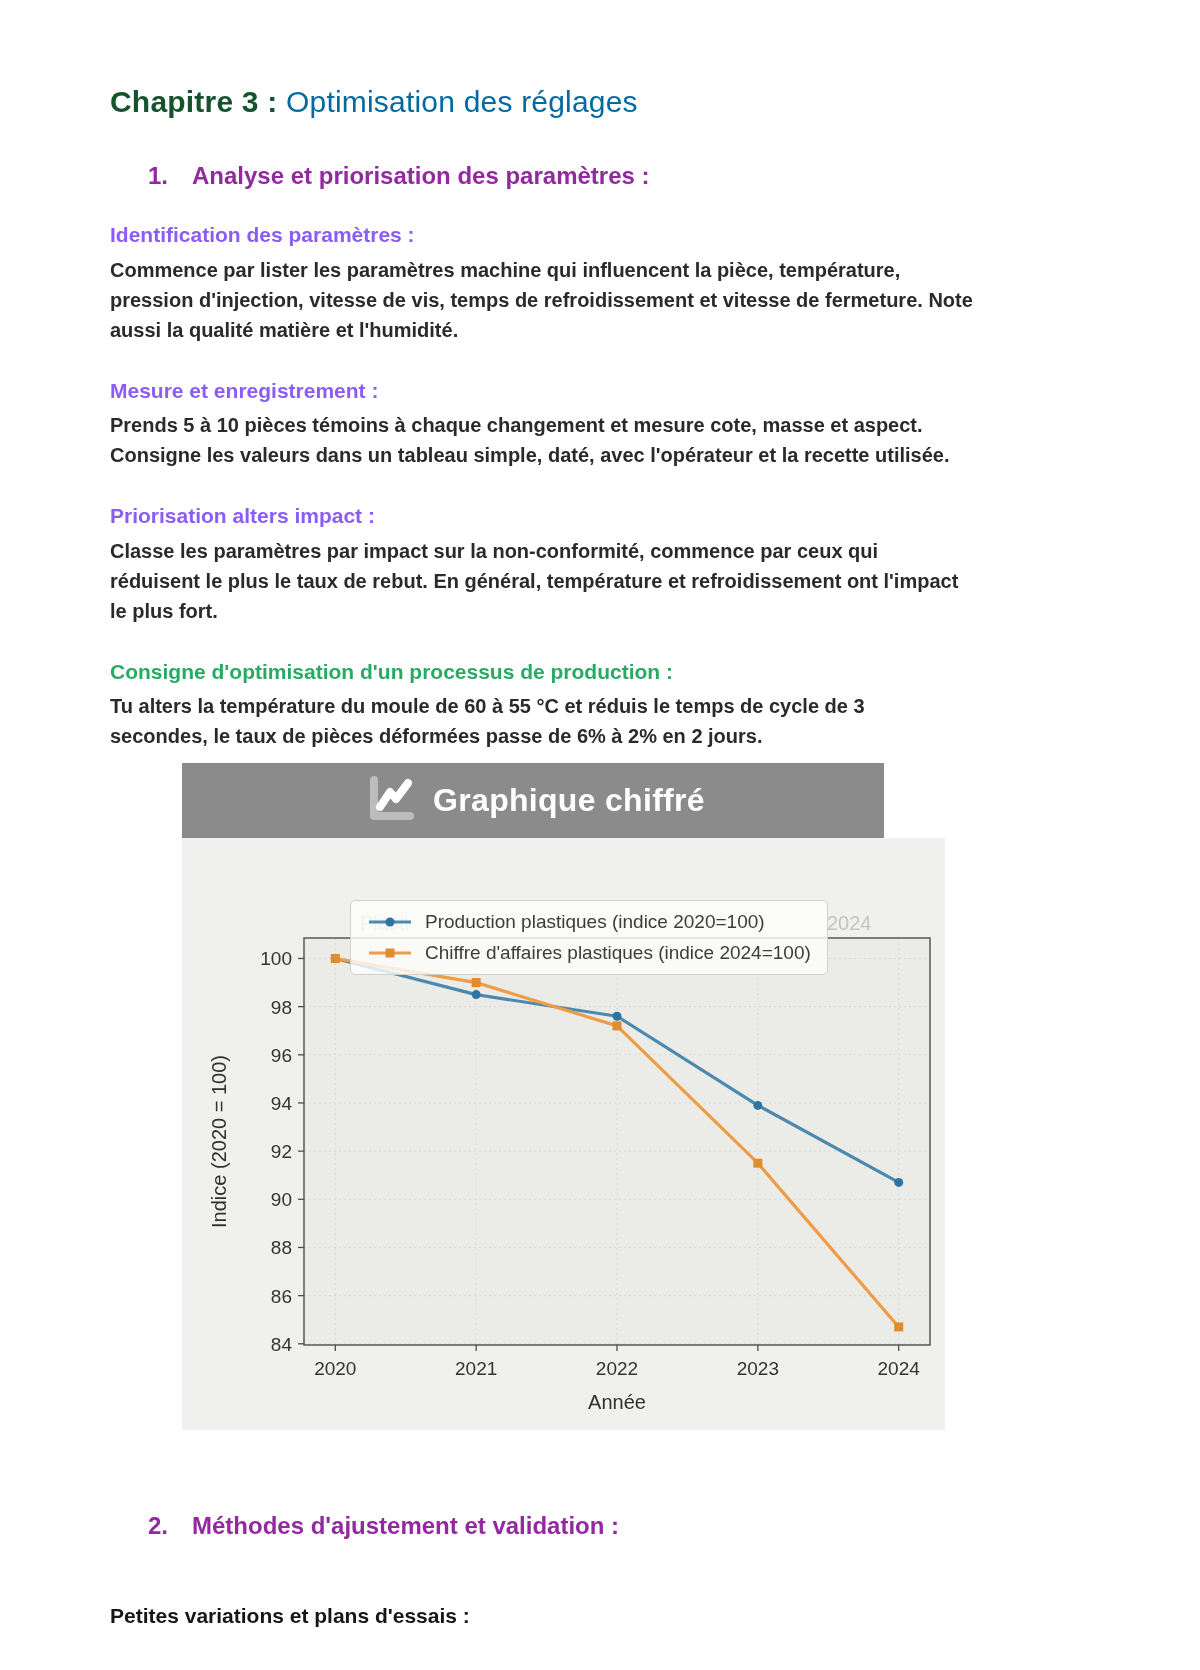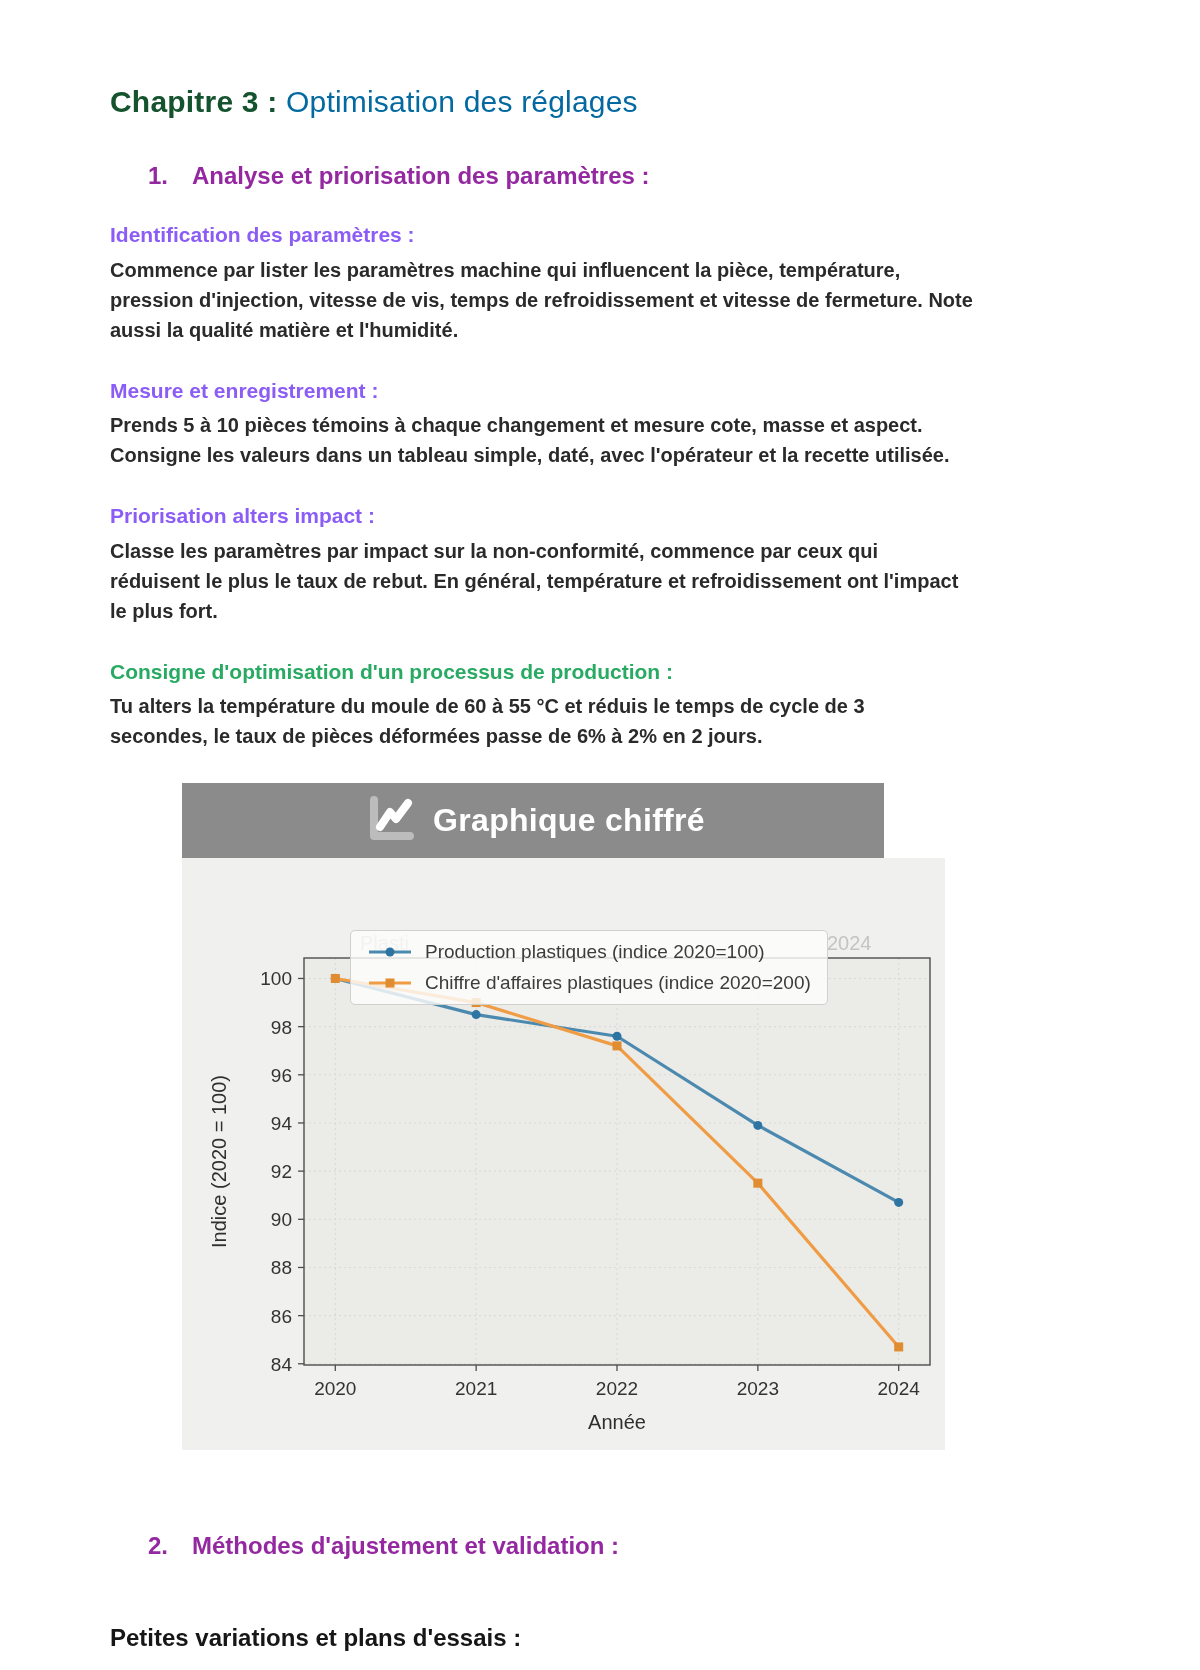--- a/index.html
+++ b/index.html
@@ -20,51 +20,51 @@
     font-size:24px;font-weight:700;color:#9428a0;line-height:1.15;
   }
   .section-heading .num{min-width:24px;}
 
   .block{margin-top:30px;}
   .block h3{margin:0 0 4px 0;font-size:21px;line-height:1.5;font-weight:700;color:#8b5cf6;}
   .block h3.green{color:#29aa63;}
   .block p{margin:0;font-size:20px;line-height:1.5;color:#2a2a2a;white-space:pre-line;max-width:990px;font-weight:bold;}
 
   
-  .chart-card{margin:32px 0 0 72px;width:702px;}
+  .chart-card{margin:12px 0 0 72px;width:702px;}
   .chart-header{
     height:75px;background:#8b8b8b;display:flex;align-items:center;justify-content:center;gap:16px;
   }
   .chart-header .title{color:#ffffff;font-size:32px;font-weight:700;letter-spacing:.3px;}
   .chart-body{position:relative;width:763px;height:592px;background:#f0f0ee;}
 
   .ghost{position:absolute;top:74px;font-size:20px;color:#c4c4c0;z-index:1;}
   .ghost.g-left{left:178px;}
   .ghost.g-right{left:645px;}
 
   .legend{
-    position:absolute;left:168px;top:72px;z-index:2;
+    position:absolute;left:168px;top:62px;z-index:2;
     background:rgba(253,253,251,0.82);
     border:1px solid #d0d0cc;border-radius:5px;
     padding:10px 16px;display:flex;flex-direction:column;gap:9px;
   }
   .legend-row{display:flex;align-items:center;gap:12px;}
   .legend-label{font-size:19px;color:#3c3c3c;white-space:nowrap;}
 
   #plot-svg{position:absolute;left:0;top:0;z-index:0;}
   #plot-svg .grid{stroke:#d9d9d5;stroke-width:1.1;stroke-dasharray:2 3;}
   #plot-svg .spine{stroke:#4d4d4d;stroke-width:1.4;fill:none;}
   #plot-svg .tick{stroke:#4d4d4d;stroke-width:1.3;}
   #plot-svg text{font-family:"Liberation Sans","DejaVu Sans",sans-serif;}
   #plot-svg .ylab{font-size:19px;fill:#333333;text-anchor:end;}
   #plot-svg .xlab{font-size:19px;fill:#333333;text-anchor:middle;}
   #plot-svg .axis-title{font-size:20px;fill:#2f2f2f;text-anchor:middle;}
 
   .bottom-gap{margin-top:82px;}
-  .footer-head{margin:64px 0 0 0;font-size:24px;font-weight:700;color:#161616;}
+  .footer-head{margin:64px 0 0 0;font-size:21px;font-weight:700;color:#161616;}
 </style>
 </head>
 <body>
 
 <div class="page">
 
   <h1><span class="t-bold">Chapitre 3 :</span><span class="t-light"> Optimisation des réglages</span></h1>
 
   <div class="section-heading">
     <span class="num">1.</span>
@@ -177,21 +177,21 @@
               <line x1="2" y1="10" x2="44" y2="10" stroke="#4c89af" stroke-width="3.2"></line>
               <circle cx="23" cy="10" r="4.5" fill="#2e74a3"></circle>
             </svg>
             <span class="legend-label">Production plastiques (indice 2020=100)</span>
           </div>
           <div class="legend-row">
             <svg width="46" height="20">
               <line x1="2" y1="10" x2="44" y2="10" stroke="#f09c45" stroke-width="3.2"></line>
               <rect x="18.5" y="5.5" width="9" height="9" fill="#e08c31"></rect>
             </svg>
-            <span class="legend-label">Chiffre d'affaires plastiques (indice 2020=200)</span>
+            <span class="legend-label">Chiffre d'affaires plastiques (indice 2024=100)</span>
           </div>
         </div>
     </div>
   </div>
 
   <div class="section-heading bottom-gap">
     <span class="num">2.</span>
     <span>Méthodes d'ajustement et validation :</span>
   </div>
 

